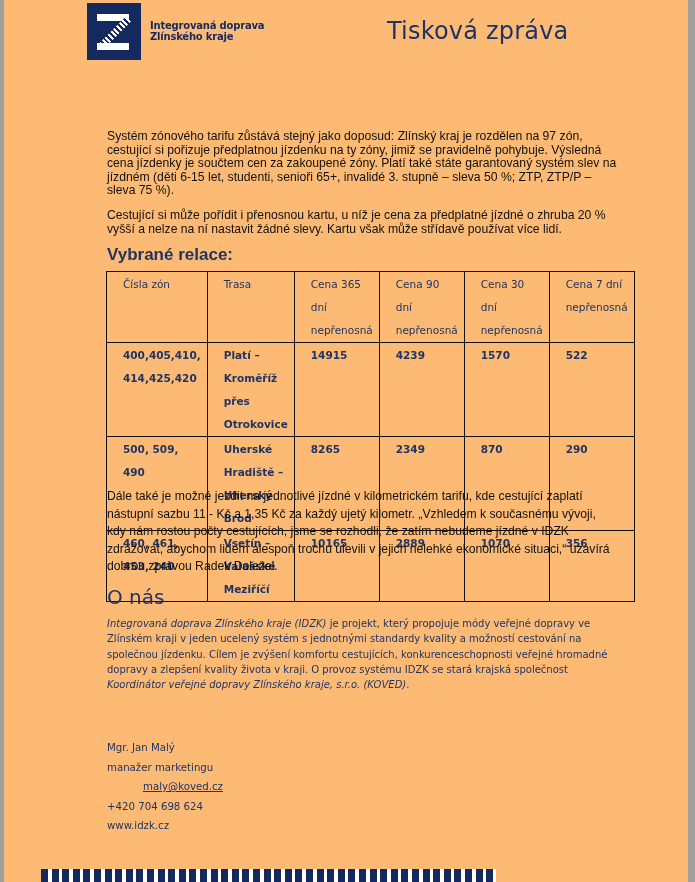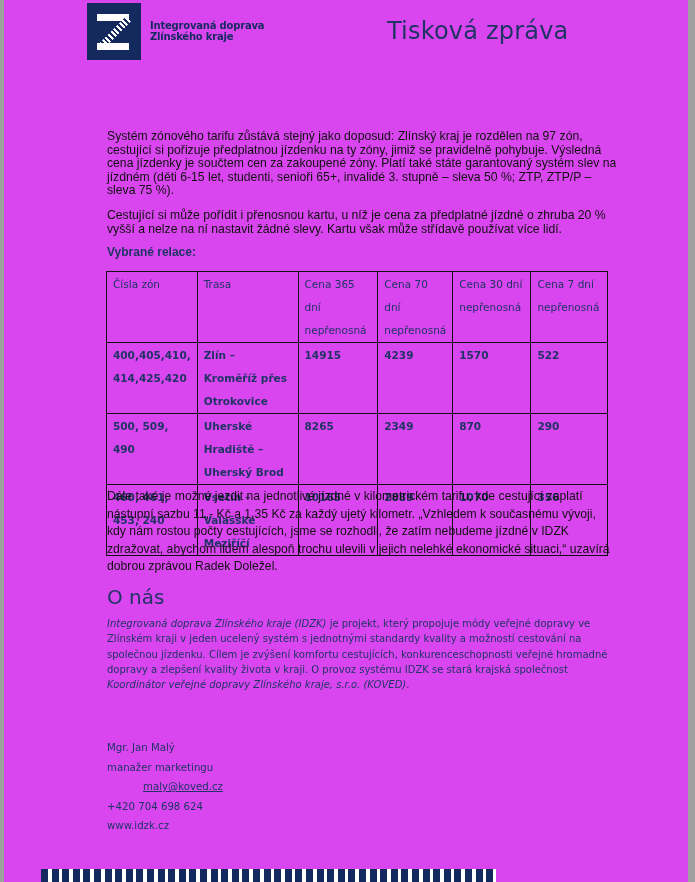--- a/index.html
+++ b/index.html
@@ -4,21 +4,21 @@
 <style>
   html, body { margin: 0; padding: 0; }
   body {
     width: 695px; height: 882px; overflow: hidden;
     background: #a0a0a0;
     position: relative;
     font-family: "Liberation Sans", sans-serif;
   }
   .page {
     position: absolute; left: 4px; top: 0; width: 684px; height: 882px;
-    background: #d946ef;
+    background: #fdba74;
   }
   .logo {
     position: absolute; left: 83px; top: 3px; width: 54px; height: 57px;
     background: #14295e;
   }
   .logo .bar-top { position: absolute; left: 10px; top: 11px; width: 32px; height: 7px; background: #fff; }
   .logo .bar-bottom { position: absolute; left: 10px; top: 40px; width: 32px; height: 7px; background: #fff; }
   .logo .diag {
     position: absolute; left: 9px; top: 26px; width: 38px; height: 7px;
     transform: rotate(-45deg); transform-origin: center;
@@ -35,30 +35,30 @@
     font-weight: normal; letter-spacing: 0.2px;
   }
   .body-text {
     position: absolute; left: 103px; width: 510px;
     font-size: 12.2px; line-height: 13.5px; color: #111;
   }
   .p1 { top: 130px; }
   .p2 { top: 209px; }
   .subhead {
     position: absolute; left: 103px; top: 245px;
-    font-size: 12px; font-weight: bold; color: #1f3464;
+    font-size: 17px; font-weight: bold; color: #1f3464;
   }
   table.relations {
     position: absolute; left: 102px; top: 271px;
     border-collapse: collapse; width: 502px;
     font-family: "DejaVu Sans", sans-serif; font-size: 10.5px;
   }
   table.relations td, table.relations th {
     border: 1px solid #111; vertical-align: top; text-align: left;
-    padding: 1px 6px 0 6px; line-height: 23px; font-weight: normal; color: #1f3464;
+    padding: 1px 6px 0 16px; line-height: 23px; font-weight: normal; color: #1f3464;
   }
   table.relations td { font-weight: bold; color: #1f3464; }
   table.relations th { color: #1f3464; }
   .col1 { width: 68px; } .col2 { width: 94px; margin-left: 44px; } .col3 { width: 68px; }
   .col4 { width: 62px; } .col5 { width: 66px; } .col6 { width: 64px; }
   .p3 { top: 488px; line-height: 17.5px; }
   .section-head {
     position: absolute; left: 103px; color: #1f3464;
     font-family: "DejaVu Sans", sans-serif; font-size: 20px; font-weight: normal;
   }
@@ -99,27 +99,27 @@
   <div class="body-text p1">Systém zónového tarifu zůstává stejný jako doposud: Zlínský kraj je rozdělen na 97 zón, cestující si pořizuje předplatnou jízdenku na ty zóny, jimiž se pravidelně pohybuje. Výsledná cena jízdenky je součtem cen za zakoupené zóny. Platí také státe garantovaný systém slev na jízdném (děti 6-15 let, studenti, senioři 65+, invalidé 3. stupně – sleva 50 %; ZTP, ZTP/P – sleva 75 %).</div>
   <div class="body-text p2">Cestující si může pořídit i přenosnou kartu, u níž je cena za předplatné jízdné o zhruba 20 % vyšší a nelze na ní nastavit žádné slevy. Kartu však může střídavě používat více lidí.</div>
   <div class="subhead">Vybrané relace:</div>
 
   <table class="relations">
     <tbody>
         <tr>
       <th class="col1">Čísla zón</th>
       <th class="col2">Trasa</th>
       <th class="col3">Cena 365 dní nepřenosná</th>
-      <th class="col4">Cena 70 dní nepřenosná</th>
+      <th class="col4">Cena 90 dní nepřenosná</th>
       <th class="col5">Cena 30 dní nepřenosná</th>
       <th class="col6">Cena 7 dní nepřenosná</th>
     </tr>
     <tr>
       <td>400,405,410, 414,425,420</td>
-      <td>Zlín – Kroměříž přes Otrokovice</td>
+      <td>Platí – Kroměříž přes Otrokovice</td>
       <td>14915</td>
       <td>4239</td>
       <td>1570</td>
       <td>522</td>
     </tr>
     <tr>
       <td>500, 509, 490</td>
       <td>Uherské Hradiště – Uherský Brod</td>
       <td>8265</td>
       <td>2349</td>

